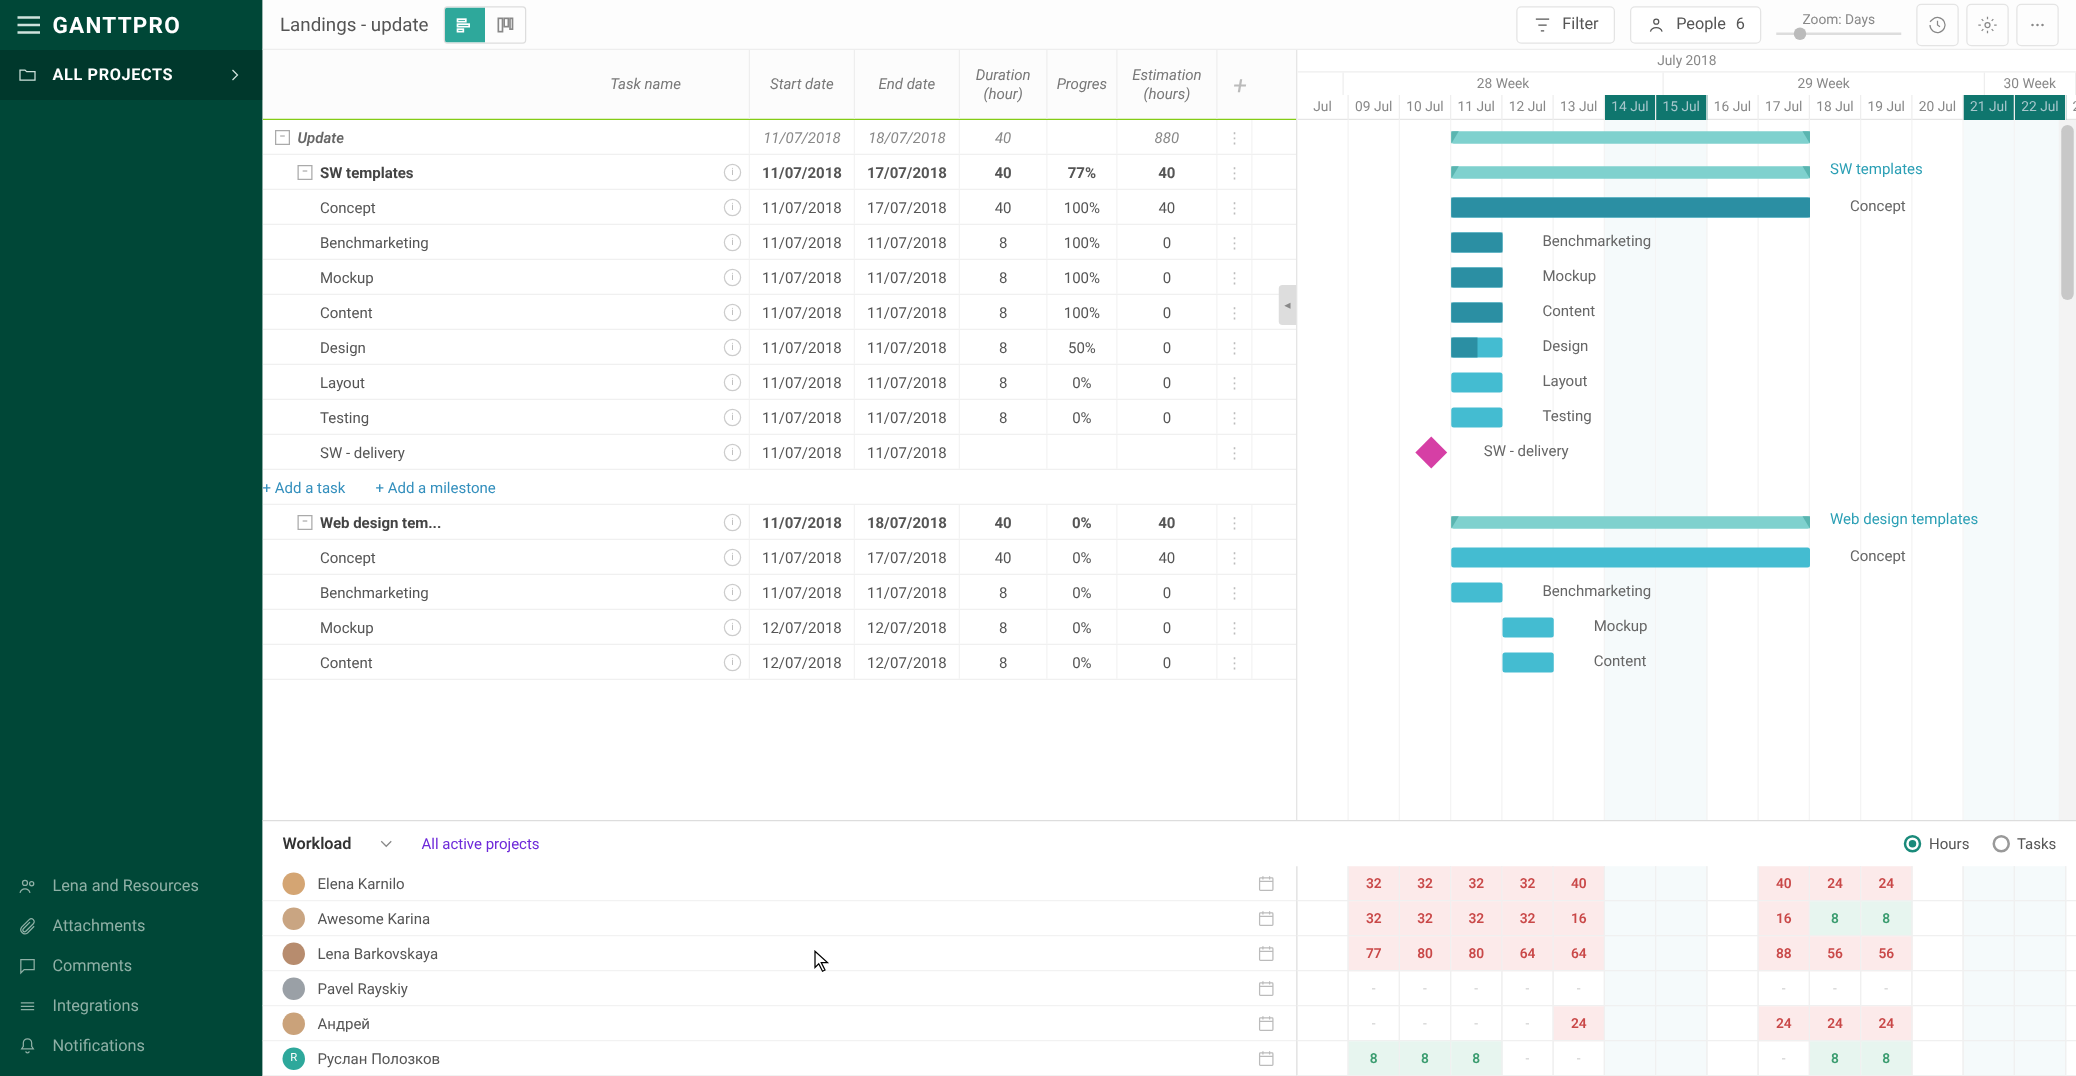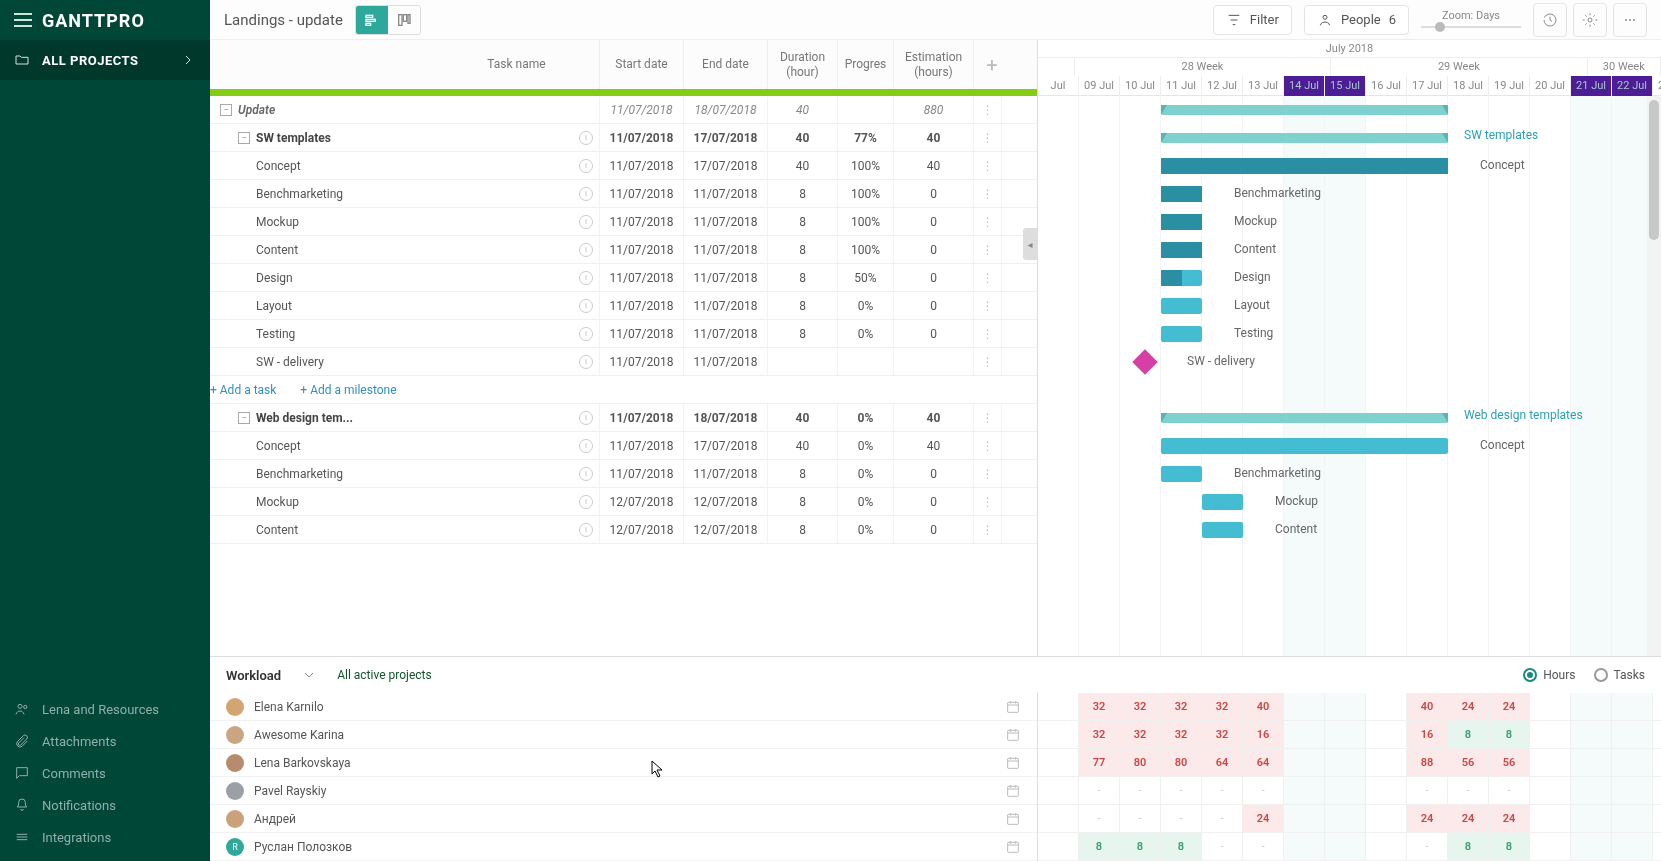--- a/index.html
+++ b/index.html
@@ -35,21 +35,21 @@
 .zoom-track { position:absolute; top:2px; left:0; right:0; height:2px; background:#ddd; }
 .zoom-thumb { position:absolute; top:-2px; left:14px; width:10px; height:10px; border-radius:50%; background:#bbb; }
 .topicons { display:flex; gap:6px; }
 .topicons .sq { width:34px; height:34px; border:1px solid #e4e4e4; border-radius:4px; display:flex; align-items:center; justify-content:center; cursor:pointer; color:#888; }
 
 
 .content { flex:1; display:flex; overflow:hidden; }
 
 
 .grid-pane { width:828px; display:flex; flex-direction:column; border-right:1px solid #ddd; background:#fff; overflow:hidden; }
-.grid-header { display:flex; height:56px; border-bottom:7px solid #84cc16; font-size:12px; color:#777; background:#fcfcfc; }
+.grid-header { display:flex; height:56px; border-bottom:1px solid #84cc16; font-size:12px; color:#777; background:#fcfcfc;font-style:italic; }
 .gh { display:flex; align-items:center; justify-content:center; border-right:1px solid #eee; text-align:center; line-height:1.2; }
 .gh.task { width:166px; justify-content:center; }
 .col-start { width:84px; }
 .col-end { width:84px; }
 .col-dur { width:70px; }
 .col-prog { width:56px; }
 .col-est { width:80px; }
 .col-add { width:36px; display:flex; align-items:center; justify-content:center; color:#bbb; font-size:20px; cursor:pointer; }
 .grid-body { flex:1; overflow-y:auto; }
 .grow { display:flex; height:28px; align-items:center; border-bottom:1px solid #f0f0f0; font-size:12px; color:#555; }
@@ -73,21 +73,21 @@
 .add-row a { color:#338fbd; cursor:pointer; }
 
 
 .timeline-pane { flex:1; display:flex; flex-direction:column; background:#fff; position:relative; overflow:hidden; }
 .tl-header { height:56px; border-bottom:1px solid #e5e5e5; position:relative; font-size:11px; color:#888; }
 .tl-month { position:absolute; top:0; left:0; right:0; height:18px; text-align:center; line-height:18px; border-bottom:1px solid #eee; }
 .tl-weeks { position:absolute; top:18px; left:0; right:0; height:18px; display:flex; }
 .tl-week { border-right:1px solid #eee; text-align:center; line-height:18px; }
 .tl-days { position:absolute; top:36px; left:0; right:0; height:20px; display:flex; }
 .tl-day { width:41px; border-right:1px solid #eee; text-align:center; line-height:20px; flex-shrink:0; }
-.tl-day.weekend { color:#a7c7cc; background:#4c1d95; }
+.tl-day.weekend { color:#a7c7cc; background:#0f766e; }
 .tl-body { flex:1; position:relative; overflow:hidden; }
 .tl-grid-bg { position:absolute; inset:0; display:flex; }
 .tl-col { width:41px; border-right:1px solid #f4f4f4; flex-shrink:0; }
 .tl-col.weekend { background:#f5fafb; }
 .tl-rows { position:absolute; inset:0; }
 .tl-row { height:28px; position:relative; border-bottom:1px solid transparent; }
 .bar { position:absolute; top:6px; height:16px; border-radius:2px; }
 .bar.summary { background:#7fd1ce; height:10px; top:9px; }
 .bar.summary::before,.bar.summary::after { content:""; position:absolute; top:0; width:0; height:0; border-top:10px solid #5ab5b0; }
 .bar.summary::before { left:0; border-right:6px solid transparent; }
@@ -96,21 +96,21 @@
 .bar.task .prog-fill { position:absolute; top:0; left:0; bottom:0; background:#2b8fa3; }
 .bar-label { position:absolute; left:100%; margin-left:16px; top:-1px; white-space:nowrap; font-size:12px; color:#666; }
 .milestone { position:absolute; top:5px; width:18px; height:18px; background:#d63fa5; transform:rotate(45deg); }
 .sum-label { position:absolute; top:4px; white-space:nowrap; font-size:12px; color:#2b9fb5; }
 .left-collapse { position:absolute; right:0; top:188px; width:14px; height:32px; background:#ddd; border-radius:3px 0 0 3px; z-index:5; cursor:pointer; display:flex; align-items:center; justify-content:center; color:#888; font-size:10px;}
 
 
 .workload { border-top:1px solid #ddd; background:#fff; display:flex; flex-direction:column; }
 .wl-head { display:flex; align-items:center; height:36px; padding:0 16px; gap:20px; }
 .wl-title { font-weight:600; font-size:13px; color:#333; }
-.wl-filter { font-size:12px; color:#14532d; display:flex; align-items:center; gap:6px; cursor:pointer; }
+.wl-filter { font-size:12px; color:#6d28d9; display:flex; align-items:center; gap:6px; cursor:pointer; }
 .wl-radios { margin-left:auto; display:flex; gap:18px; font-size:12px; color:#555; }
 .radio { display:flex; align-items:center; gap:6px; cursor:pointer; }
 .radio-dot { width:14px; height:14px; border:2px solid #999; border-radius:50%; display:flex; align-items:center; justify-content:center; }
 .radio-dot.checked { border-color:#1a8a7a; }
 .radio-dot.checked::after { content:""; width:6px; height:6px; background:#1a8a7a; border-radius:50%; }
 .wl-body { display:flex; }
 .wl-people { width:828px; border-right:1px solid #ddd; }
 .wl-person { display:flex; align-items:center; height:28px; padding:0 16px; gap:10px; border-bottom:1px solid #f2f2f2; font-size:12px; color:#555; }
 .avatar { width:18px; height:18px; border-radius:50%; background:#ccc; display:flex; align-items:center; justify-content:center; font-size:9px; color:#fff; flex-shrink:0; }
 .wl-cal-btn { margin-left:auto; color:#bbb; cursor:pointer; }
@@ -176,33 +176,33 @@
           <span class="ico">
             <svg viewBox="0 0 24 24">
               <path d="M4 4h16v12H8l-4 4z"></path>
             </svg>
           </span>
           <span>Comments</span>
         </div>
         <div class="side-item">
           <span class="ico">
             <svg viewBox="0 0 24 24">
-              <path d="M12 3a5 5 0 0 0-5 5v4l-2 3h14l-2-3V8a5 5 0 0 0-5-5z"></path>
-              <path d="M10 18a2 2 0 0 0 4 0"></path>
+              <path d="M4 8h16M4 12h16M4 16h16"></path>
             </svg>
           </span>
-          <span>Notifications</span>
+          <span>Integrations</span>
         </div>
         <div class="side-item">
           <span class="ico">
             <svg viewBox="0 0 24 24">
-              <path d="M4 8h16M4 12h16M4 16h16"></path>
+              <path d="M12 3a5 5 0 0 0-5 5v4l-2 3h14l-2-3V8a5 5 0 0 0-5-5z"></path>
+              <path d="M10 18a2 2 0 0 0 4 0"></path>
             </svg>
           </span>
-          <span>Integrations</span>
+          <span>Notifications</span>
         </div>
       </div>
   </div>
 
   <div class="main">
 
     <div class="topbar">
       <div class="proj-name">Landings - update</div>
       <div class="view-toggle">
         <div class="view-btn active">

